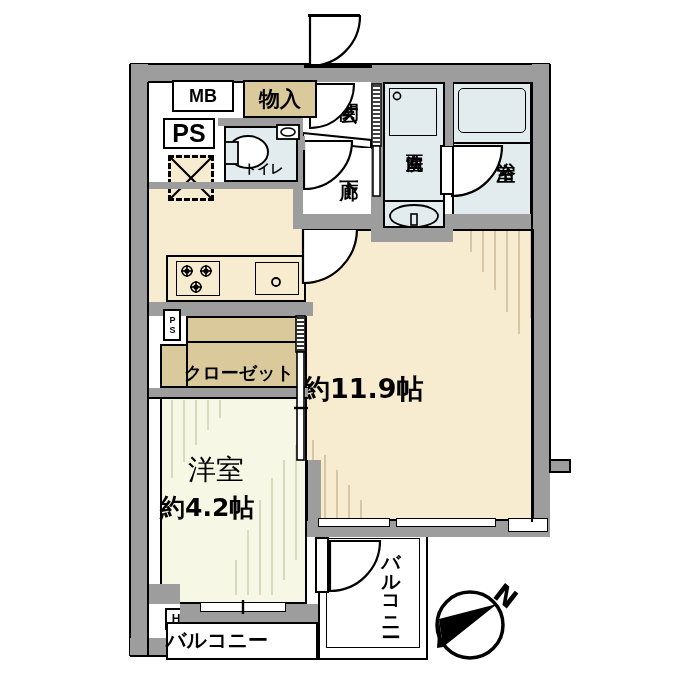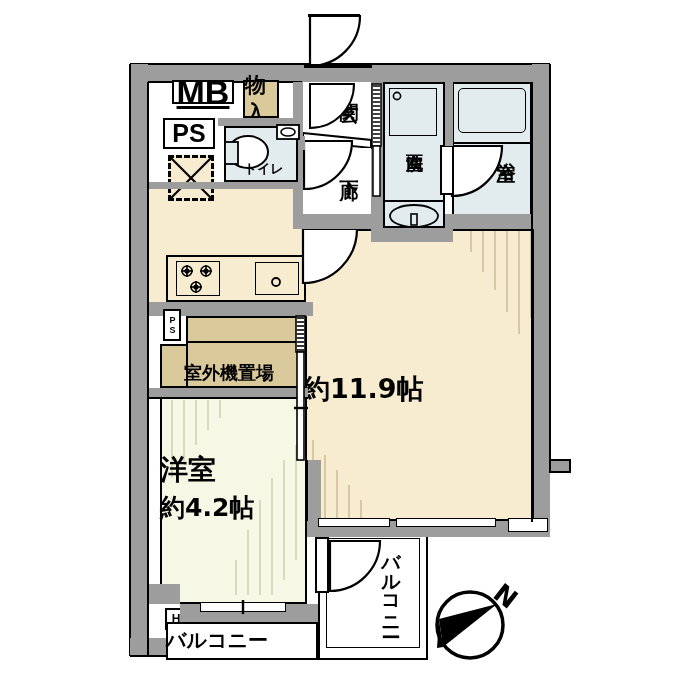--- a/index.html
+++ b/index.html
@@ -117,21 +117,21 @@
   <svg width="700" height="700" style="pointer-events:none;">
     <circle cx="276" cy="282" r="4" fill="none" stroke="#000" stroke-width="1.8"></circle>
   </svg>
 
   <div class="abs wall-nb" style="left:148px;top:302px;width:165px;height:14px;"></div>
 
   <div class="abs floor-tan outline" style="left:186px;top:316px;width:121px;height:72px;"></div>
   <div class="abs floor-tan outline" style="left:186px;top:316px;width:121px;height:27px;"></div>
   <div class="abs floor-tan outline" style="left:160px;top:344px;width:28px;height:44px;"></div>
 
-  <div class="lbl" style="left:184px;top:364px;width:126px;font-size:18px;font-weight:700;">室外機置場</div>
+  <div class="lbl" style="left:184px;top:364px;width:126px;font-size:18px;font-weight:700;">クローゼット</div>
 
   <div class="abs boxlbl" style="left:163px;top:309px;width:18px;height:32px;font-size:9px;">
     <span class="vert">PS</span>
   </div>
 
   <div class="abs floor-room outline" style="left:160px;top:388px;width:147px;height:216px;"></div>
   <div class="abs wall-nb" style="left:148px;top:388px;width:160px;height:10px;"></div>
   <div class="abs" style="left:148px;top:397px;width:160px;height:2px;background:#000;"></div>
 
   <svg width="700" height="700" style="pointer-events:none;">
@@ -143,21 +143,21 @@
       <line x1="220" y1="400" x2="220" y2="418"></line>
       <line x1="296" y1="445" x2="296" y2="560"></line>
       <line x1="284" y1="460" x2="284" y2="580"></line>
       <line x1="272" y1="478" x2="272" y2="595"></line>
       <line x1="260" y1="500" x2="260" y2="595"></line>
       <line x1="248" y1="530" x2="248" y2="595"></line>
       <line x1="236" y1="560" x2="236" y2="595"></line>
     </g>
   </svg>
 
-  <div class="lbl" style="left:160px;top:455px;width:147px;font-size:28px;font-weight:700;">洋室</div>
+  <div class="lbl" style="left:160px;top:455px;width:147px;font-size:28px;font-weight:400;padding-left:28px;">洋室</div>
   <div class="lbl" style="left:160px;top:495px;width:147px;font-size:25px;font-weight:700;">約4.2帖</div>
 
   <div class="abs wall-nb" style="left:148px;top:584px;width:32px;height:20px;"></div>
 
   <div class="abs boxlbl" style="left:165px;top:608px;width:30px;height:22px;font-size:12px;">
     <span>HS</span>
   </div>
 
   <div class="abs wall-nb" style="left:180px;top:604px;width:140px;height:18px;"></div>
   <div class="abs thin" style="left:200px;top:602px;width:86px;height:10px;background:#fff;"></div>
@@ -276,36 +276,36 @@
         <line x1="373" y1="138" x2="380" y2="138"></line>
       <line x1="373" y1="142" x2="380" y2="142"></line>
     </g>
     <rect x="373" y="146" width="7" height="50" fill="#fff" stroke="#000" stroke-width="1.5"></rect>
   </svg>
 
   <div class="abs wall-nb" style="left:293px;top:82px;width:10px;height:146px;"></div>
   <div class="abs wall-nb" style="left:293px;top:136px;width:12px;height:14px;"></div>
   <div class="abs wall-nb" style="left:293px;top:214px;width:78px;height:15px;"></div>
 
-  <div class="abs tanlbl" style="left:243px;top:80px;width:36px;height:38px;font-size:21px;">
+  <div class="abs tanlbl" style="left:243px;top:80px;width:74px;height:38px;font-size:21px;">
     <span>物入</span>
   </div>
 
   <div class="abs wall-nb" style="left:218px;top:118px;width:85px;height:8px;"></div>
   <div class="abs floor-wet outline" style="left:224px;top:126px;width:74px;height:56px;"></div>
   <svg width="700" height="700" style="pointer-events:none;">
     <ellipse cx="248" cy="152" rx="20" ry="16" fill="#fff" stroke="#000" stroke-width="2"></ellipse>
     <rect x="225" y="142" width="13" height="22" fill="#e2ebee" stroke="#000" stroke-width="1.8"></rect>
     <rect x="277" y="125" width="22" height="14" fill="#fff" stroke="#000" stroke-width="1.8"></rect>
     <ellipse cx="288" cy="132" rx="7" ry="4" fill="none" stroke="#000" stroke-width="1.6"></ellipse>
   </svg>
   <div class="lbl" style="left:244px;top:162px;width:60px;font-size:13px;font-weight:700;">トイレ</div>
   <div class="abs wall-nb" style="left:148px;top:182px;width:155px;height:7px;"></div>
 
-  <div class="abs boxlbl" style="left:172px;top:80px;width:62px;height:24px;font-size:34px;text-decoration:underline;">
+  <div class="abs boxlbl" style="left:172px;top:80px;width:62px;height:32px;font-size:18px;">
     <span>MB</span>
   </div>
   <div class="abs boxlbl" style="left:163px;top:118px;width:52px;height:31px;font-size:25px;">
     <span>PS</span>
   </div>
 
   <div class="abs" style="left:147px;top:82px;width:2px;height:574px;background:#000;"></div>
   <div class="abs" style="left:130px;top:655px;width:37px;height:2px;background:#000;"></div>
   <div class="abs" style="left:531px;top:82px;width:2px;height:440px;background:#000;"></div>
   <div class="abs" style="left:147px;top:82px;width:403px;height:0px;"></div>

